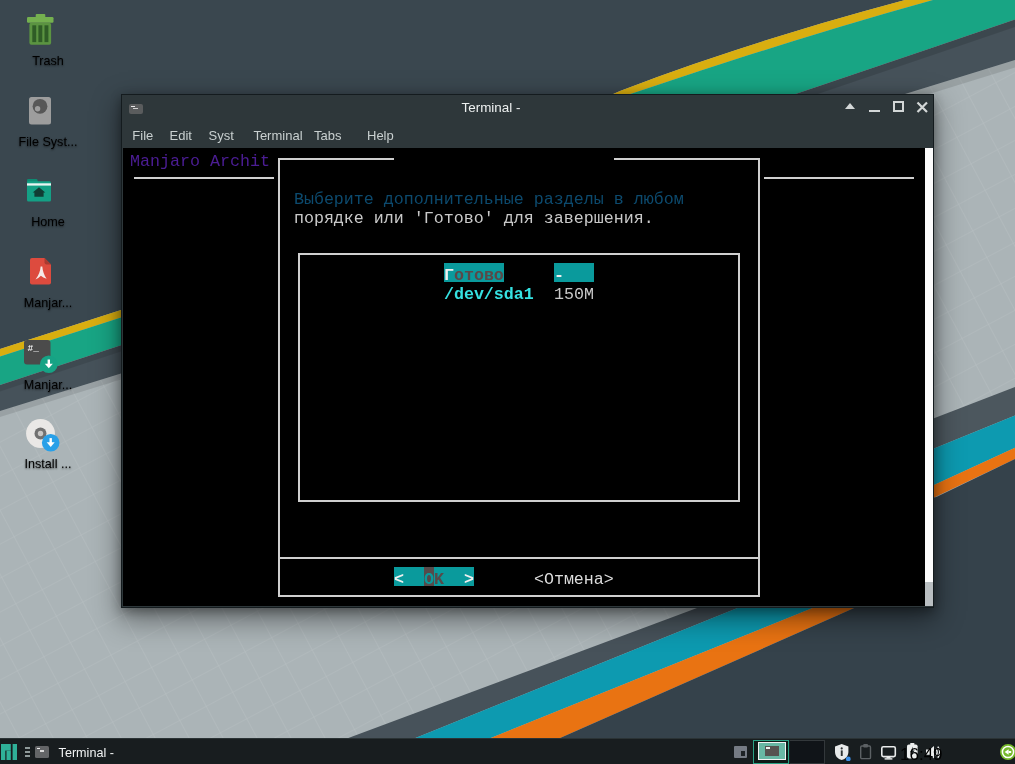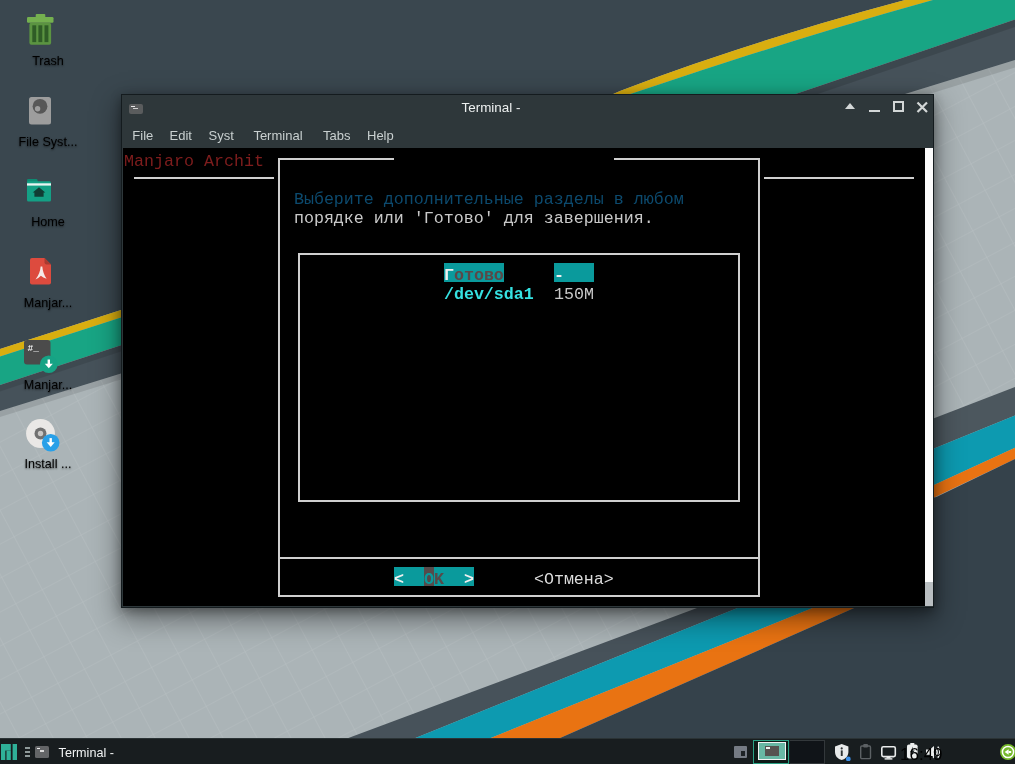--- a/index.html
+++ b/index.html
@@ -101,42 +101,42 @@
     <path d="M1.5 1.5 L11 11 M11 1.5 L1.5 11" stroke="#d3d7d7" stroke-width="2.2"></path>
   </svg>
 </div>
 
 <div class="abs" style="left:391px;top:99.8px;width:200px;text-align:center;font-size:13.4px;color:#edf0f0">Terminal -</div>
 
 <div class="abs" style="left:132.3px;top:127.5px;font-size:13px;color:#c9d0d0">File</div>
 <div class="abs" style="left:169.5px;top:127.5px;font-size:13px;color:#c9d0d0">Edit</div>
 <div class="abs" style="left:208.6px;top:127.5px;font-size:13px;color:#c9d0d0">Syst</div>
 <div class="abs" style="left:253.4px;top:127.5px;font-size:13px;color:#c9d0d0">Terminal</div>
-<div class="abs" style="left:323px;top:127.5px;font-size:13px;color:#c9d0d0">Tabs</div>
+<div class="abs" style="left:314px;top:127.5px;font-size:13px;color:#c9d0d0">Tabs</div>
 <div class="abs" style="left:367px;top:127.5px;font-size:13px;color:#c9d0d0">Help</div>
 
 <div class="abs" style="left:123.4px;top:148.4px;width:801.6px;height:457.6px;background:#000"></div>
 
 <div class="abs" style="left:925px;top:148.4px;width:7.8px;height:457.6px;background:#fbfbfb"></div>
 <div class="abs" style="left:925px;top:582px;width:7.8px;height:24px;background:#b9bec1"></div>
 
 <div class="ln" style="left:443.9px;top:263.4px;width:60px;height:19px;background:#0a9a9c"></div>
 <div class="ln" style="left:553.9px;top:263.4px;width:40px;height:19px;background:#0a9a9c"></div>
 <div class="ln" style="left:393.9px;top:567.4px;width:80px;height:19px;background:#0a9a9c"></div>
 <div class="ln" style="left:423.9px;top:567.4px;width:10px;height:19px;background:#564a4a"></div>
 
 <div class="ln" style="left:133.9px;top:176.9px;width:140.0px;height:2.0px;background:#cfcfcf"></div>
 <div class="ln" style="left:763.9px;top:176.9px;width:150.0px;height:2.0px;background:#cfcfcf"></div>
 <div class="ln" style="left:277.9px;top:157.9px;width:482.0px;height:439.0px;border:2px solid #cfcfcf;background:transparent"></div>
 <div class="ln" style="left:297.9px;top:252.9px;width:442.0px;height:249.0px;border:2px solid #cfcfcf;background:transparent"></div>
 <div class="ln" style="left:279.9px;top:556.9px;width:478.0px;height:2.0px;background:#cfcfcf"></div>
 
 <div class="ln" style="left:393.9px;top:149.4px;width:220px;height:19px;background:#000"></div>
 
-<div class="t" style="left:124px;top:151.8px;color:#7f1d1d;">Manjaro Archit</div>
+<div class="t" style="left:130px;top:151.8px;color:#4c1d95;">Manjaro Archit</div>
 <div class="t" style="left:293.9px;top:189.8px;color:#0c4a6e;">Выберите дополнительные разделы в любом</div>
 <div class="t" style="left:293.9px;top:208.8px;color:#c9c9c9;">порядке или 'Готово' для завершения.</div>
 <div class="t" style="left:443.9px;top:265.8px;color:#5a4848;font-weight:bold;"><span style="color:#f0f0f0">Г</span><span style="color:#5a4848">отово</span></div>
 <div class="t" style="left:553.9px;top:265.8px;color:#f0f0f0;font-weight:bold;">-</div>
 <div class="t" style="left:443.9px;top:284.8px;color:#35e2e2;font-weight:bold;">/dev/sda1</div>
 <div class="t" style="left:553.9px;top:284.8px;color:#c9c9c9;">150M</div>
 <div class="t" style="left:393.9px;top:569.8px;color:#f0f0f0;font-weight:bold;"><span style="color:#f0f0f0">&lt;</span>&nbsp;&nbsp;<span style="color:#0a9a9c">O</span><span style="color:#564a4a">K</span>&nbsp;&nbsp;<span style="color:#f0f0f0">&gt;</span></div>
 <div class="t" style="left:533.9px;top:569.8px;color:#dcdcdc;">&lt;Отмена&gt;</div>
 
 <div class="abs" style="left:0;top:738px;width:1015px;height:26px;background:#181d1f;border-top:1px solid #2b3335"></div>

